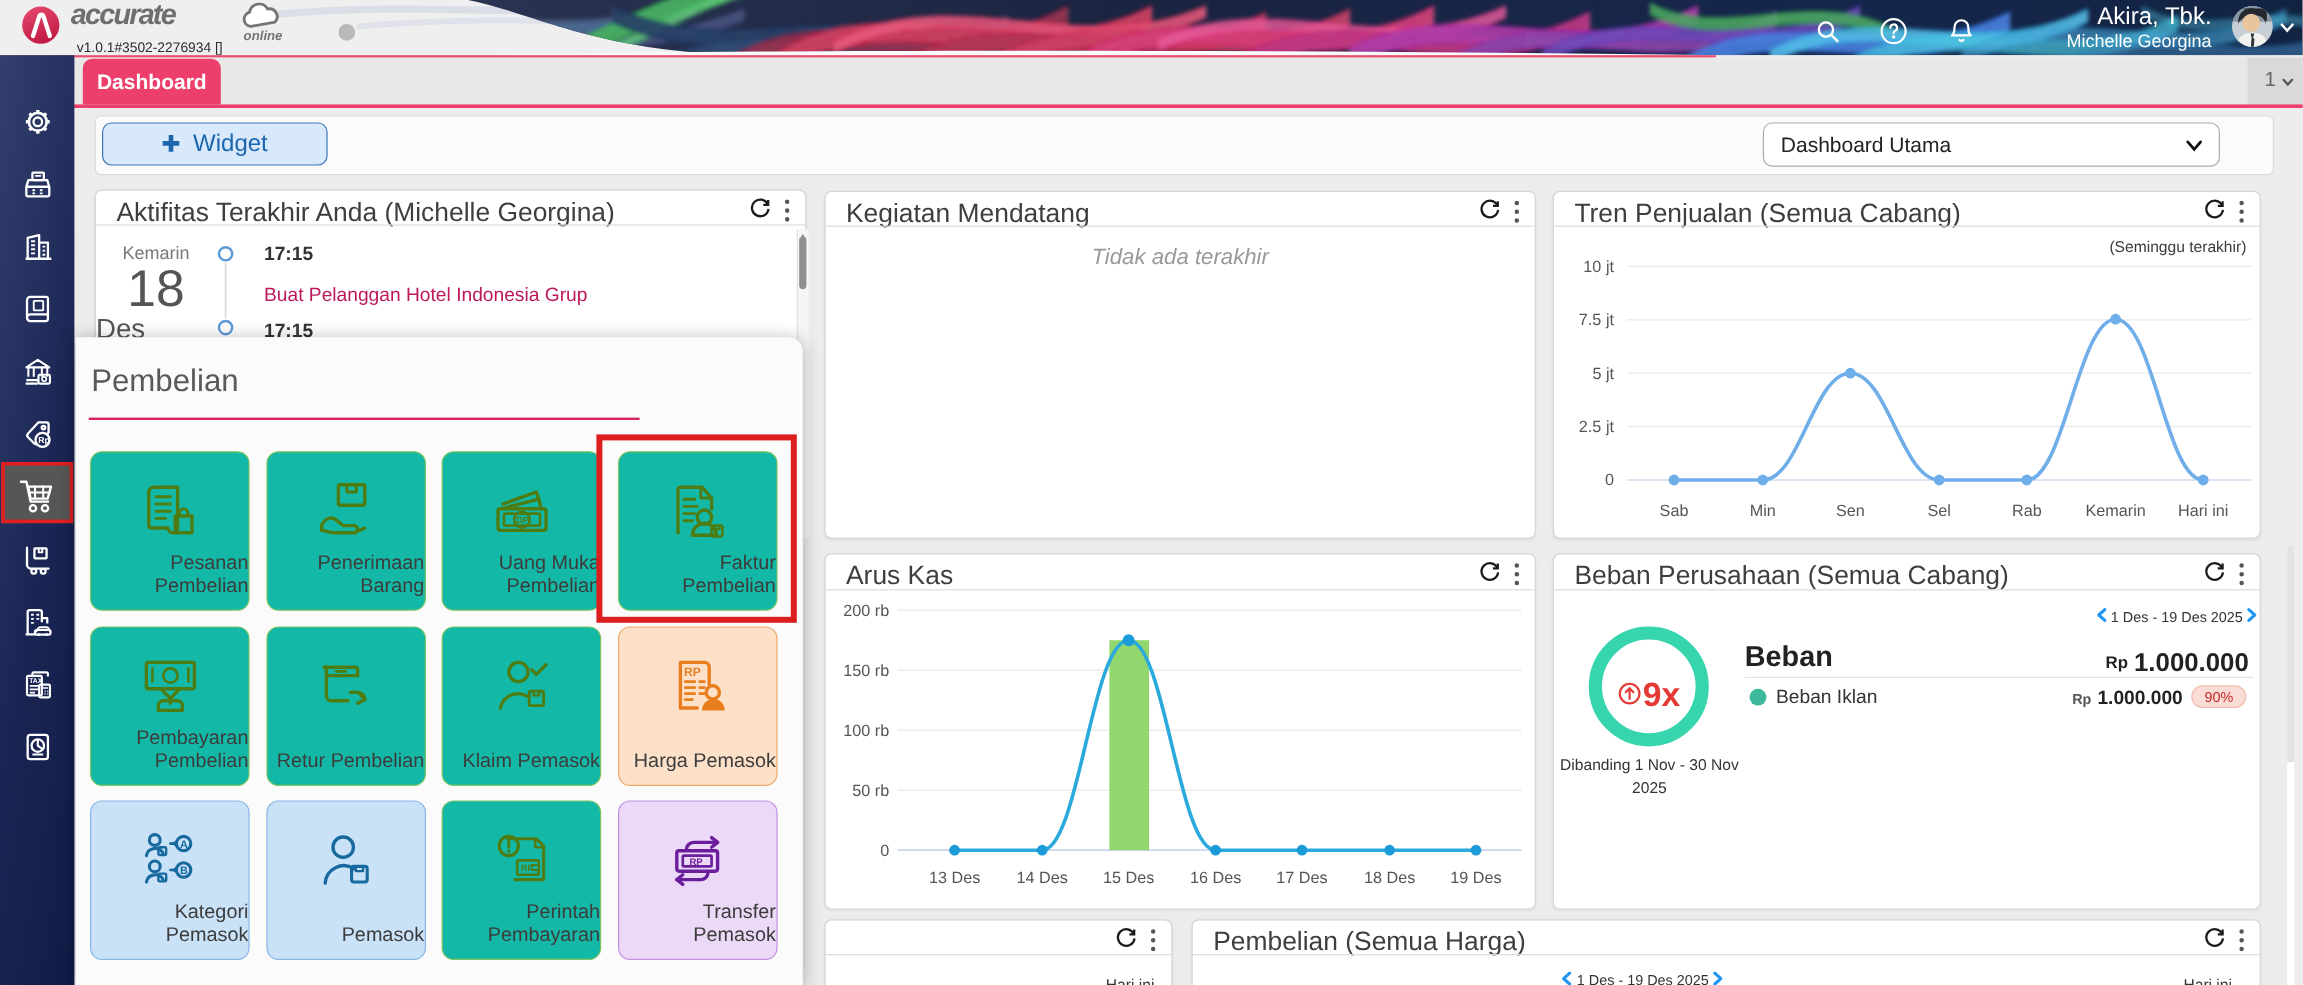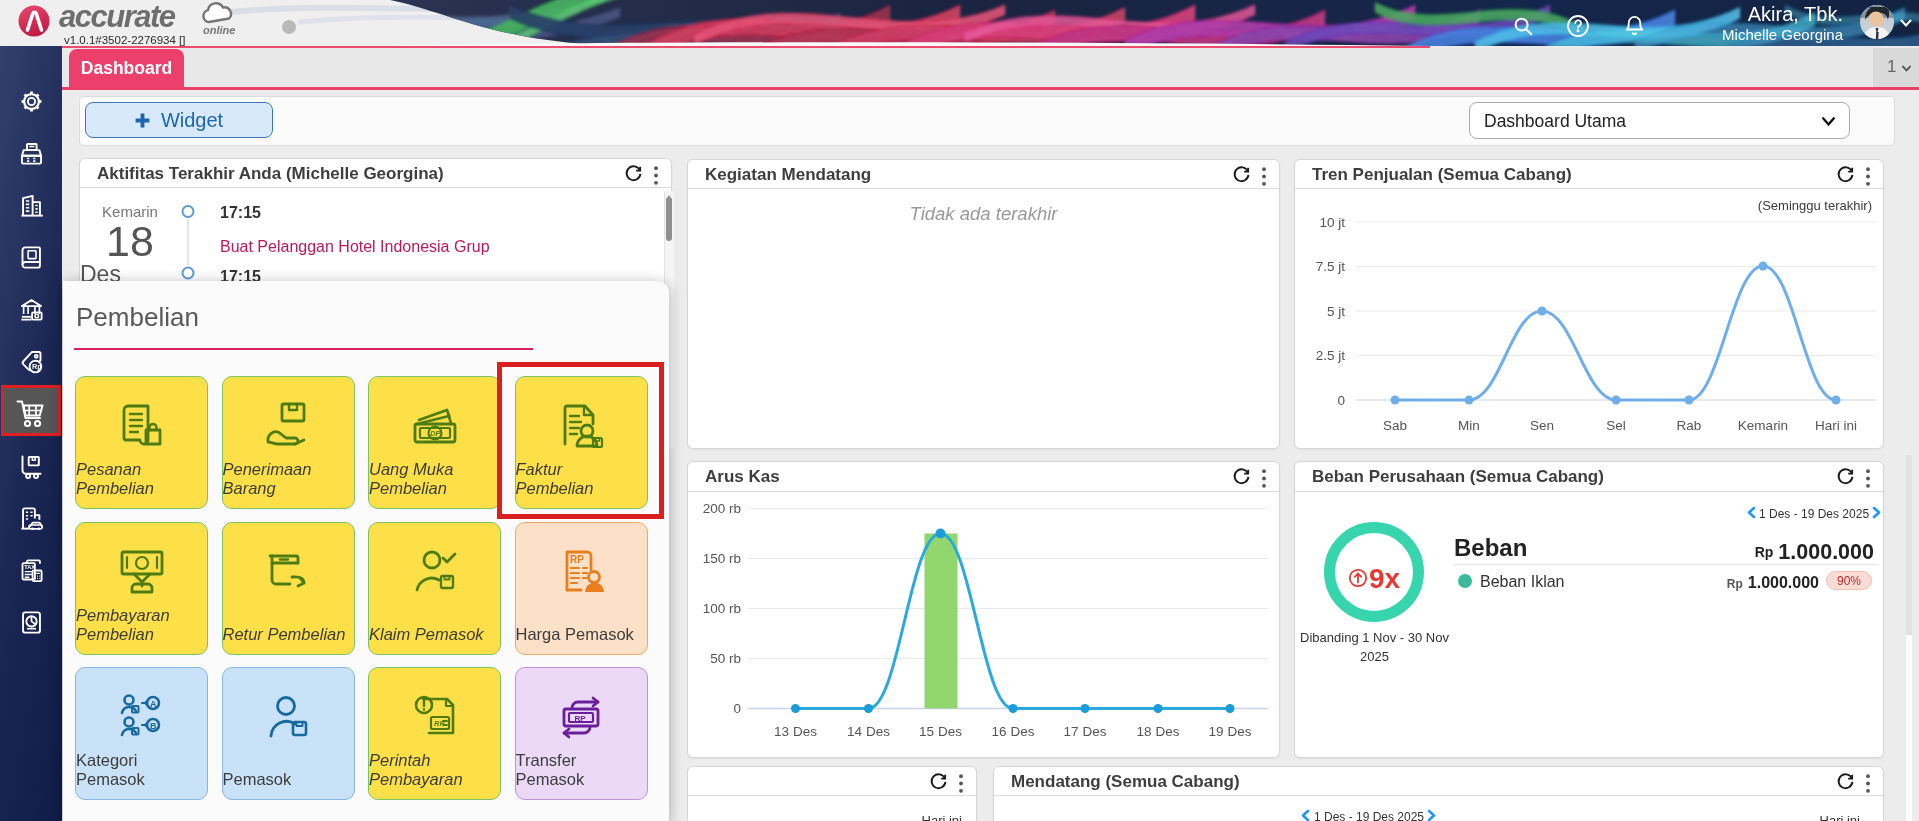--- a/index.html
+++ b/index.html
@@ -16,35 +16,35 @@
 
 #sidebar{position:absolute;left:0;top:46px;width:62px;height:775px;background:linear-gradient(100deg,#33406D 0%,#1A2553 55%,#101C48 100%);}
 .sic{position:absolute;left:18px;width:27px;height:27px;}
 #cartsel{position:absolute;left:0.5px;top:338.5px;width:54px;height:45px;background:#565656;border:3.5px solid #E02020;}
 
 #toolbar{position:absolute;left:17px;top:6.5px;width:1814px;height:48px;background:#FBFBFB;border:1px solid #DCDCDC;border-radius:5px;}
 #wbtn{position:absolute;left:4.5px;top:4.5px;width:186px;height:34px;background:#D8E9FB;border:1.5px solid #3B76BB;border-radius:8px;color:#1C66AE;font-size:20px;text-align:center;line-height:34px;}
 #dsel{position:absolute;left:1389px;top:4.5px;width:381px;height:37px;background:#fff;border:1px solid #ABABAB;border-radius:8px;font-size:17.5px;color:#222;line-height:37px;padding-left:14px;box-sizing:border-box;}
 
 .card{position:absolute;background:#fff;border:1px solid #D6D6D6;border-radius:6px;box-shadow:0 1px 2px rgba(0,0,0,.05);box-sizing:border-box;}
-.ctitle{position:absolute;left:17px;top:5px;font-size:17px;font-weight:bold;color:#3E3E3E;}
+.ctitle{position:absolute;left:17px;top:5px;font-size:22px;font-weight:normal;color:#3E3E3E;}
 .csep{position:absolute;left:0;right:0;top:28px;border-top:1px solid #DCDCDC;}
 .refresh{position:absolute;width:19px;height:19px;}
 .kebab{position:absolute;width:4px;height:19px;}
 .hariini{position:absolute;font-size:13px;color:#333;}
 
 #popup{position:absolute;left:63px;top:281px;width:606px;height:540px;background:#FBFBFB;border-top-right-radius:12px;box-shadow:0 2px 14px rgba(0,0,0,.3);}
 #ptitle{position:absolute;left:13px;top:21px;font-size:26px;color:#595959;}
 #pline{position:absolute;left:11px;top:66.5px;width:459px;height:2.5px;background:#D5215D;}
 .tile{position:absolute;width:133px;height:133px;border-radius:10px;box-sizing:border-box;}
-.tile.g{background:#fde047;border:1.5px solid #7CC463;font-style:italic;}
+.tile.g{background:#14b8a6;border:1.5px solid #7CC463;}
 .tile.o{background:#FCE0C8;border:1.5px solid #EDA96A;}
 .tile.b{background:#C9E2F8;border:1.5px solid #85B6E4;}
 .tile.p{background:#EBD9F7;border:1.5px solid #C08FE0;}
-.tlabel{position:absolute;left:0;width:100%;text-align:left;font-size:16.5px;color:#3C3C3C;line-height:19px;}
+.tlabel{position:absolute;left:0;width:100%;text-align:right;font-size:16.5px;color:#3C3C3C;line-height:19px;}
 .ticon{position:absolute;left:50%;transform:translateX(-50%);}
 #redbox{position:absolute;left:497px;top:362px;width:167px;height:157px;border:5.5px solid #DB1F1F;box-sizing:border-box;}
 
 #pgsb{position:absolute;left:1906px;top:455px;width:6px;height:366px;background:#fff;}
 #pgsbthumb{position:absolute;left:1906px;top:455px;width:6px;height:180px;background:#E2E2E2;}
 </style>
 </head>
 <body>
 <div id="page">
   <div id="header">
@@ -184,21 +184,21 @@
     <svg width="34" height="34" viewBox="0 0 34 34" style="position:absolute;left:18px;top:4px">
       <defs>
           <linearGradient id="lg" x1="0" y1="0" x2="0.4" y2="1">
         <stop offset="0" stop-color="#E94A70"></stop>
             <stop offset="1" stop-color="#C11C44"></stop>
           </linearGradient>
         </defs>
       <circle cx="16" cy="17" r="15.5" fill="url(#lg)"></circle>
       <path d="M9.5 26 L14.8 9.5 a1.8 1.8 0 0 1 3.4 0 L23.5 26" fill="none" stroke="#fff" stroke-width="3.6" stroke-linecap="round" stroke-linejoin="round"></path>
     </svg>
-    <div style="position:absolute;left:59px;top:-1px;font-size:31px;font-weight:bold;font-style:italic;color:#6E6E6E;letter-spacing:-1.5px;">accurate</div>
+    <div style="position:absolute;left:59px;top:-1px;font-size:24px;font-weight:bold;font-style:italic;color:#6E6E6E;letter-spacing:-1.5px;">accurate</div>
     <svg width="40" height="24" viewBox="0 0 40 24" style="position:absolute;left:199px;top:2px">
       <path d="M10 20 a6 6 0 0 1 -1 -11.8 A8 8 0 0 1 24 5.5 a6.5 6.5 0 0 1 6 11 z" fill="#fff" stroke="#757575" stroke-width="2.4" stroke-linejoin="round"></path>
     </svg>
     <div style="position:absolute;left:203px;top:24px;font-size:11px;font-weight:bold;font-style:italic;color:#757575;">online</div>
     <div style="position:absolute;left:64px;top:34px;font-size:11.5px;color:#2b2b2b;">v1.0.1#3502-2276934 []</div>
     <svg width="22" height="22" viewBox="0 0 24 24" style="position:absolute;left:1512px;top:15px" fill="none" stroke="#fff" stroke-width="2.2" stroke-linecap="round">
       <circle cx="10.5" cy="10.5" r="6.5"></circle>
         <path d="M15.5 15.5 L21 21"></path>
     </svg>
     <svg width="24" height="24" viewBox="0 0 24 24" style="position:absolute;left:1566px;top:14px" fill="none" stroke="#fff" stroke-width="1.8" stroke-linecap="round">
@@ -446,21 +446,21 @@
         </svg>
       <svg class="kebab" style="right:13px;top:7px" viewBox="0 0 4 19">
           <circle cx="2" cy="2.2" r="1.9" fill="#555"></circle>
           <circle cx="2" cy="9.5" r="1.9" fill="#555"></circle>
           <circle cx="2" cy="16.8" r="1.9" fill="#555"></circle>
         </svg>
       <div class="hariini" style="right:14px;top:46px">Hari ini</div>
     </div>
 
     <div class="card" style="left:931px;top:676.5px;width:891px;height:160px;border-radius:6px 6px 0 0">
-      <div class="ctitle">Mendatang (Semua Cabang)</div>
+      <div class="ctitle">Pembelian (Semua Harga)</div>
       <div class="csep"></div>
       <svg class="refresh" style="right:28px;top:5px" viewBox="0 0 20 20" fill="none" stroke="#1b1b1b" stroke-width="2">
           <path d="M16.6 6.5 A7.3 7.3 0 1 0 17.3 10.5"></path>
           <path d="M17 2.8 v4.2 h-4.2"></path>
         </svg>
       <svg class="kebab" style="right:13px;top:7px" viewBox="0 0 4 19">
           <circle cx="2" cy="2.2" r="1.9" fill="#555"></circle>
           <circle cx="2" cy="9.5" r="1.9" fill="#555"></circle>
           <circle cx="2" cy="16.8" r="1.9" fill="#555"></circle>
         </svg>

